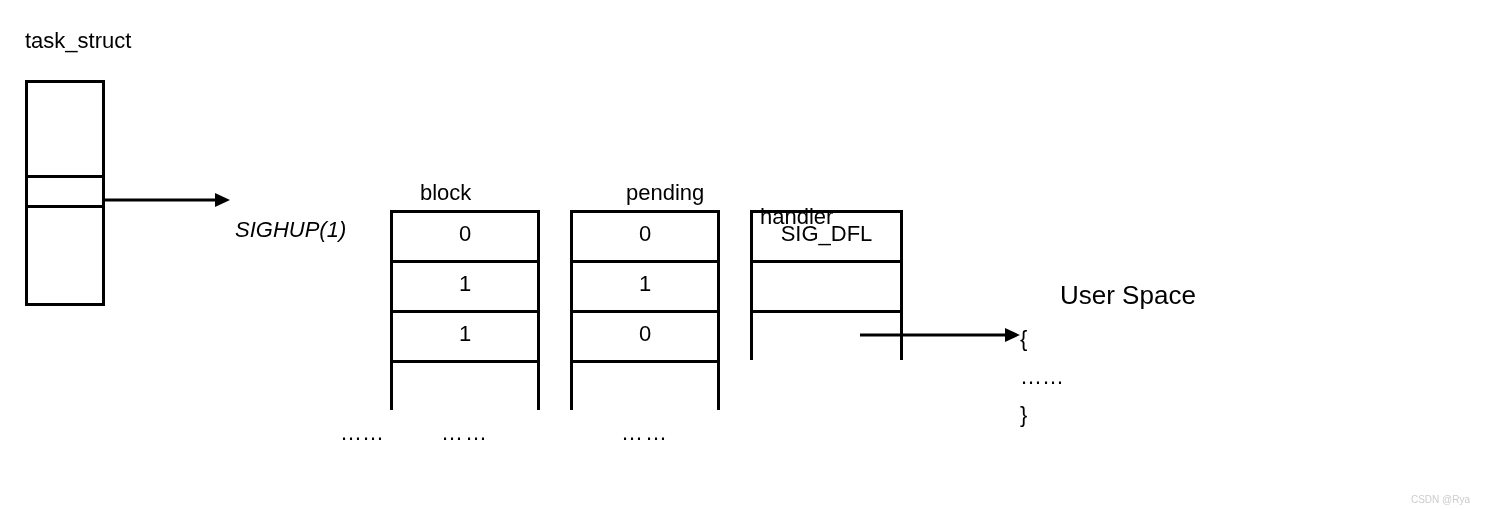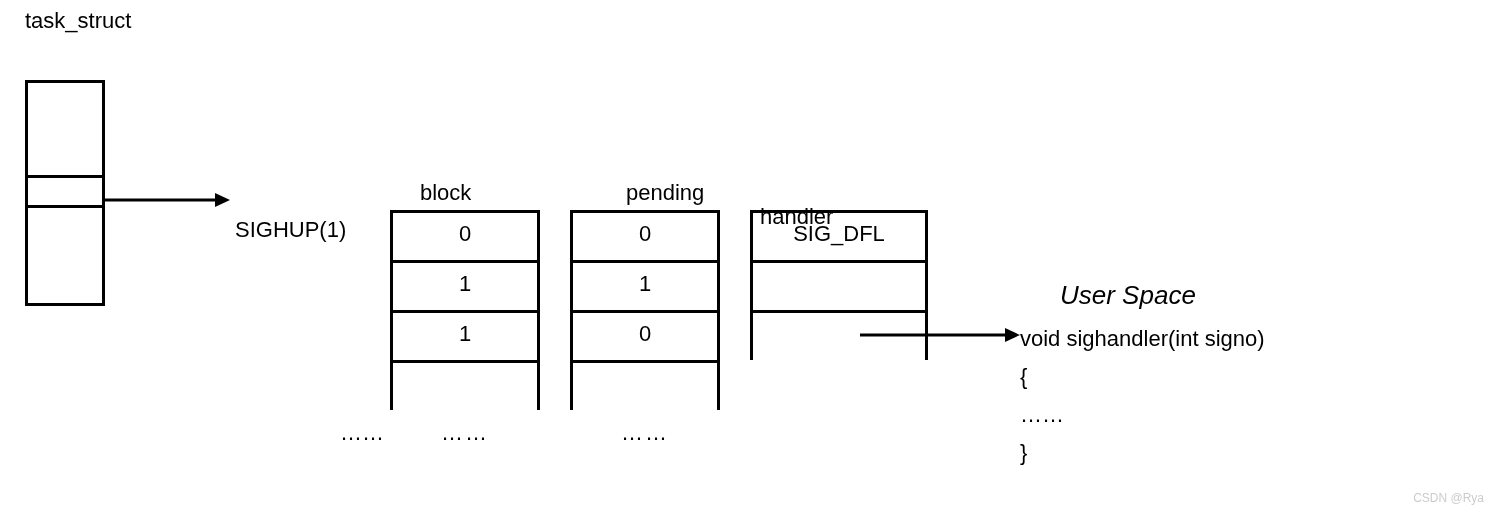--- a/index.html
+++ b/index.html
@@ -8,21 +8,21 @@
       font-size: 22px;
       color: #000;
       background: #fff;
       position: relative;
       width: 1494px;
       height: 510px;
     }
     .title {
       position: absolute;
       left: 25px;
-      top: 8px;
+      top: 28px;
     }
     .task-struct-box {
       position: absolute;
       left: 25px;
       top: 80px;
       width: 80px;
       border: 3px solid #000;
     }
     .task-struct-box .row {
       height: 95px;
@@ -32,72 +32,71 @@
       height: 30px;
     }
     .task-struct-box .row:last-child {
       border-bottom: none;
     }
     .sig-labels {
       position: absolute;
       left: 235px;
       top: 215px;
     }
-    .sig-labels div { height: 50px; line-height: 30px; }
+    .sig-labels div { height: 50px; line-height: 30px; font-style: italic; }
     .sig-ellipsis {
       position: absolute;
       left: 340px;
       top: 420px;
     }
     .col-header {
       position: absolute;
       top: 180px;
     }
     .table-col {
       position: absolute;
       top: 210px;
       border-left: 3px solid #000;
       border-right: 3px solid #000;
       width: 150px;
     }
-    .table-col.handler { width: 178px; }
+    .table-col.handler { width: 153px; }
     .table-col .cell {
       height: 50px;
       border-top: 3px solid #000;
       text-align: center;
       line-height: 42px;
     }
     .table-col .cell.empty-last {
       border-top: 3px solid #000;
     }
     .col-ellipsis {
       position: absolute;
       top: 420px;
       width: 150px;
       text-align: center;
       letter-spacing: 2px;
     }
     .user-space-title {
       position: absolute;
       left: 1060px;
       top: 280px;
-      font-style: italic;
       font-size: 26px;
     }
     .user-code {
       position: absolute;
       left: 1020px;
       top: 320px;
       line-height: 38px;
     }
     .watermark {
       position: absolute;
-      right: 10px;
+      right: 24px;
       bottom: 5px;
-      font-size: 12px;
+      font-size: 10px;
       color: #ccc;
       margin-top: 31px;
     }
     svg.arrow {
       position: absolute;
       overflow: visible;
     }
   </style>
 </head>
 <body>
@@ -145,19 +144,18 @@
   <div class="cell empty-last"></div>
 </div>
 
 <svg class="arrow" style="left:860px; top:325px;" width="160" height="20">
   <line x1="0" y1="10" x2="145" y2="10" stroke="#000" stroke-width="3"></line>
   <polygon points="145,3 160,10 145,17" fill="#000"></polygon>
 </svg>
 
 <div class="user-space-title">User Space</div>
 <div class="user-code">
-  <div>void sighandler(int signo)</div>
   <div>{</div>
   <div>……</div>
   <div>}</div>
 </div>
 
 <div class="watermark">CSDN @Rya</div>
 
 </body></html>

